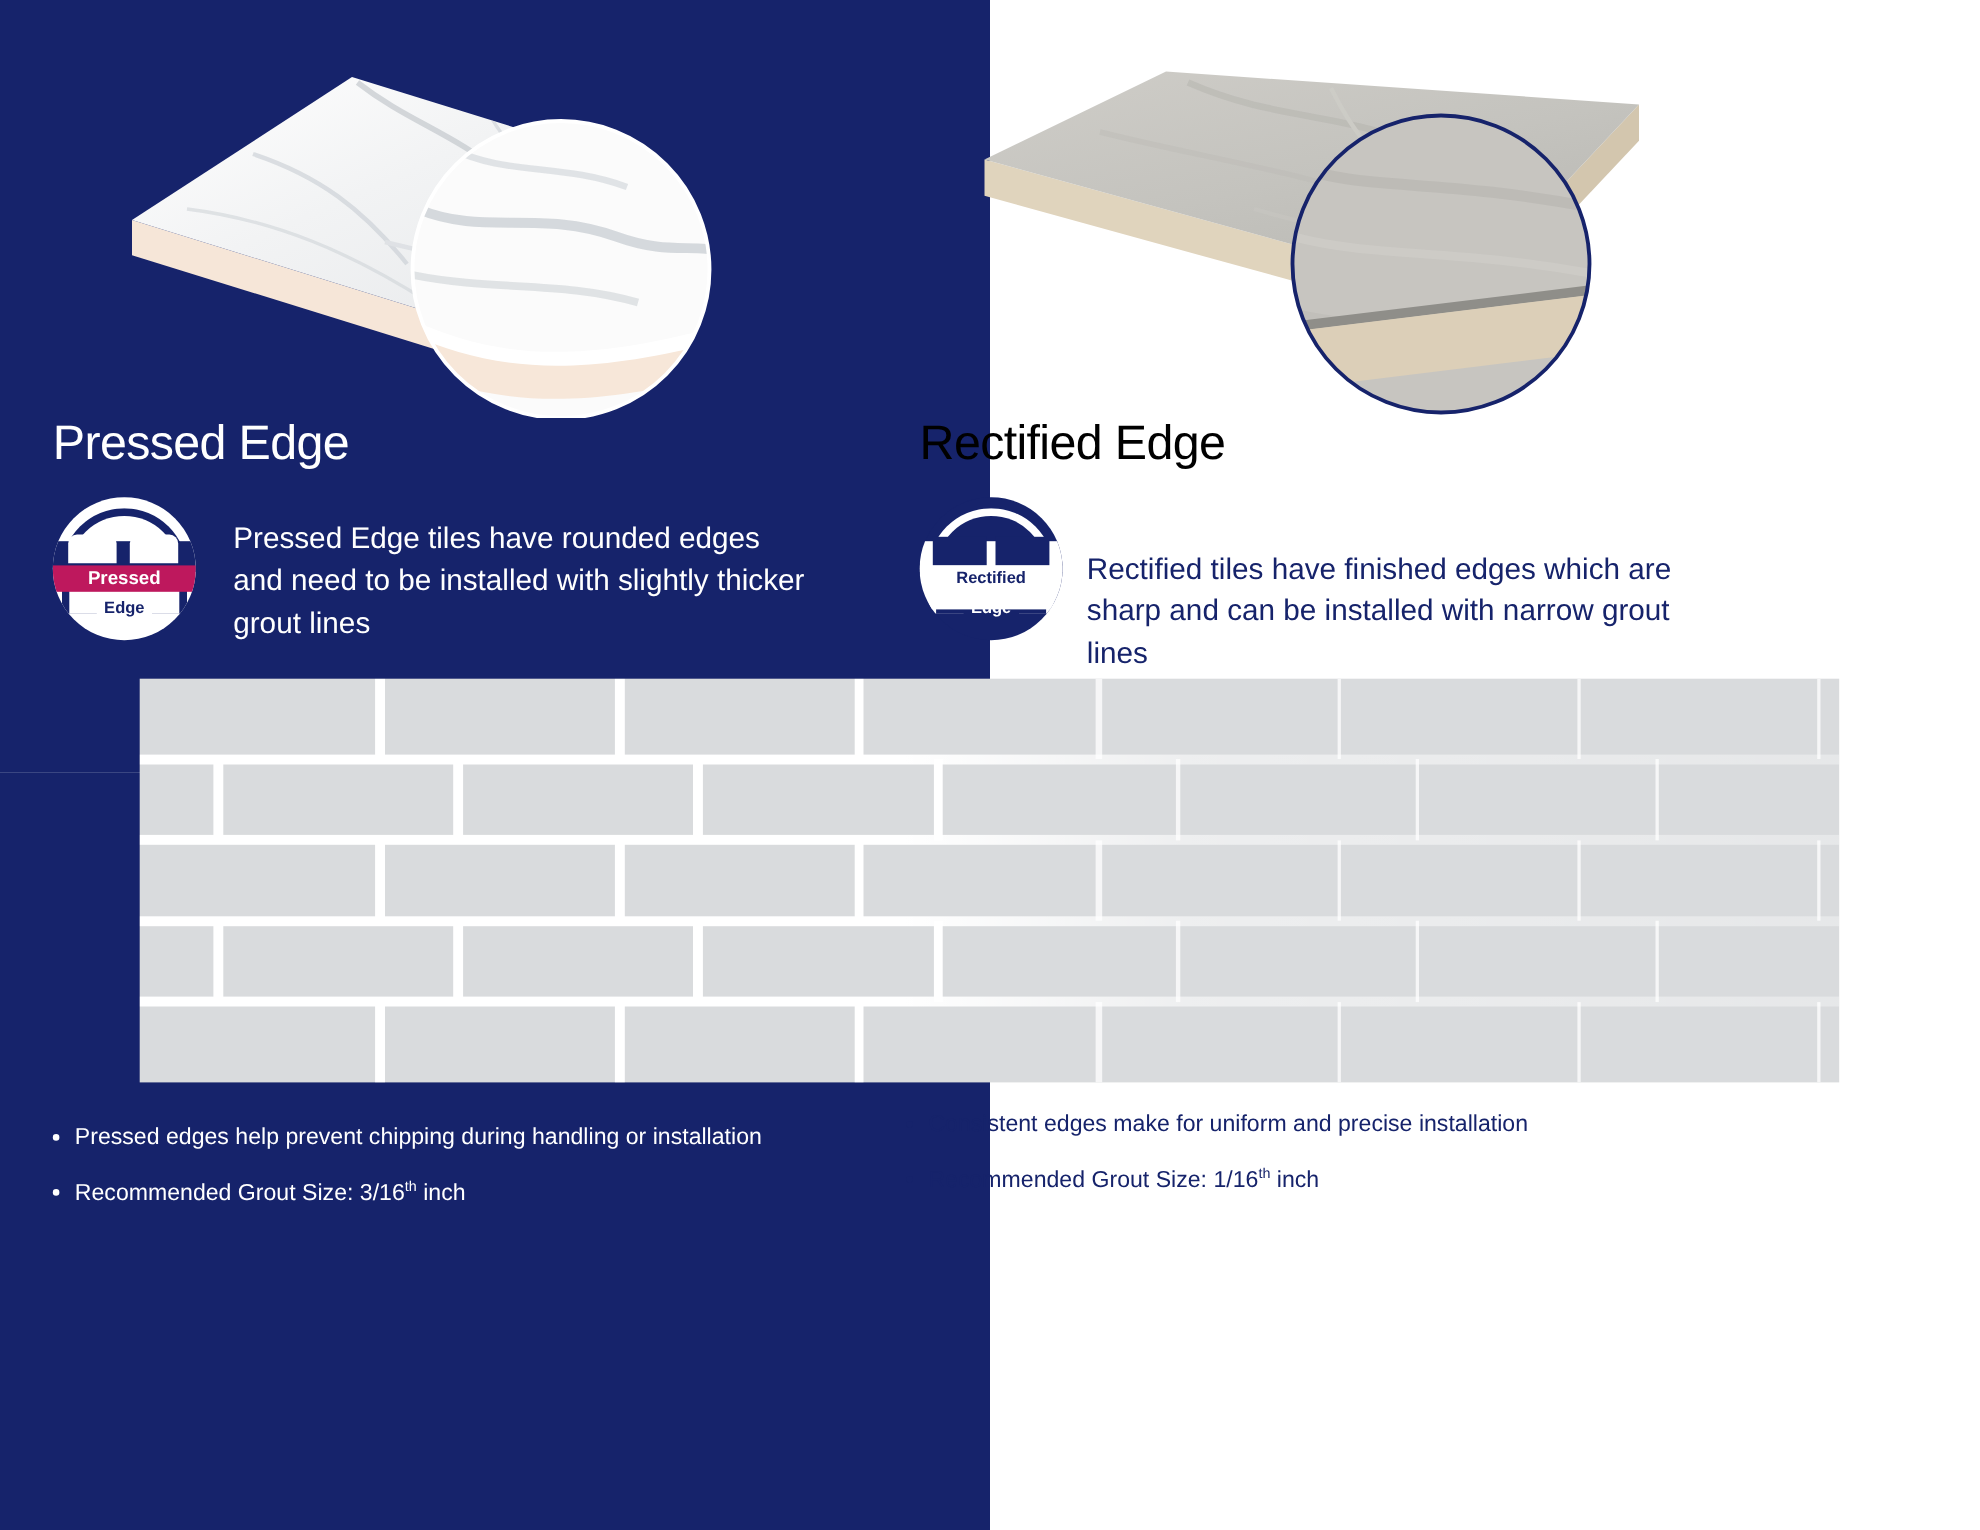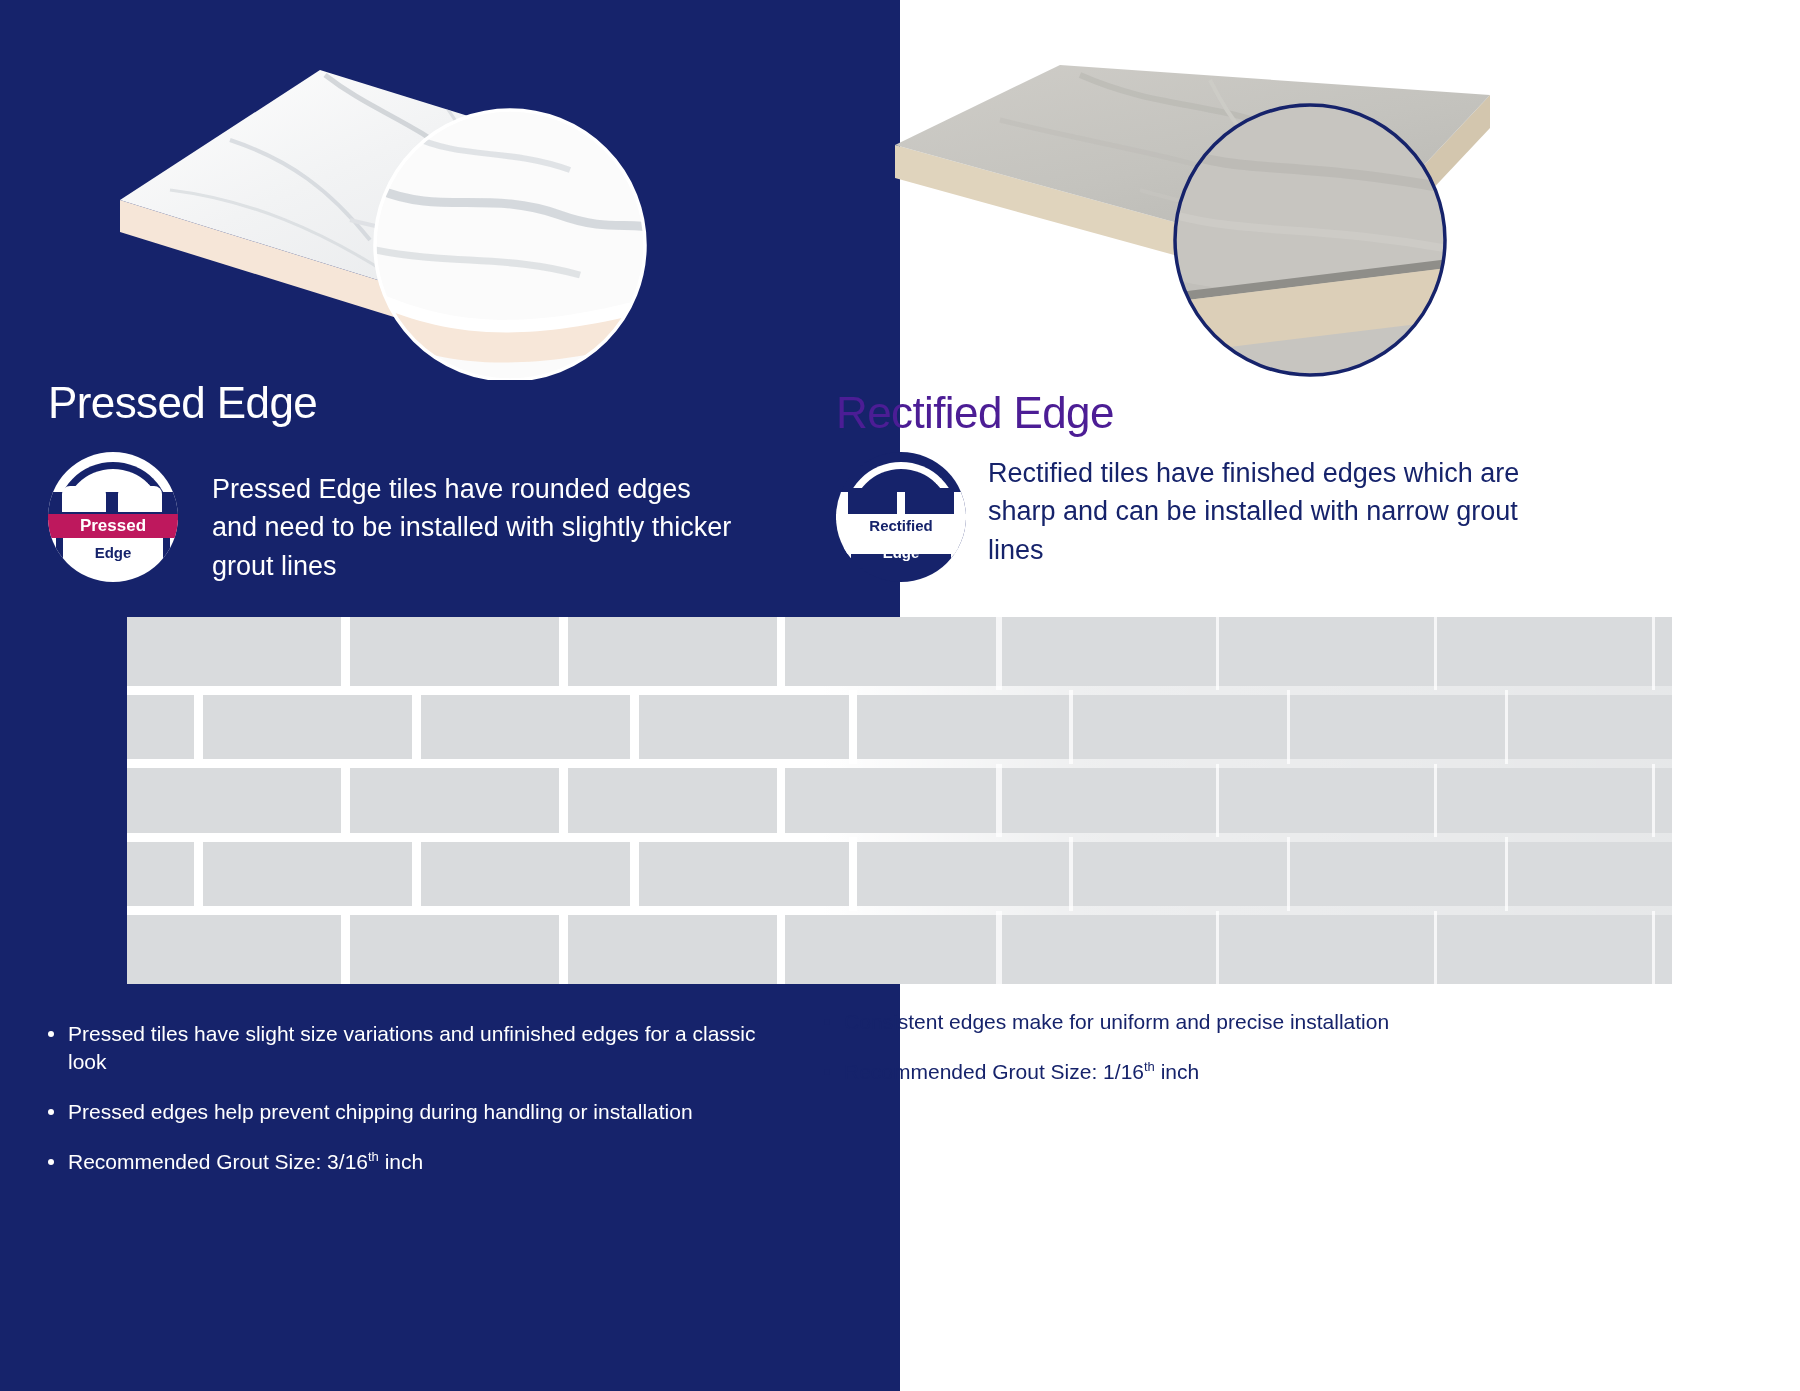--- a/index.html
+++ b/index.html
@@ -26,21 +26,21 @@
   .hero-right{left:880px;top:40px;width:620px;height:340px;}
 
   
   .heading{
     position:absolute;
     font-size:44px;
     font-weight:normal;
     letter-spacing:-0.6px;
   }
   .heading-left{left:48px;top:378px;color:#ffffff;}
-  .heading-right{left:836px;top:388px;color:#4c1d95;}
+  .heading-right{left:836px;top:378px;color:#000000;}
 
   
   .badge{
     position:absolute;
     width:130px;height:130px;
     border-radius:50%;
     overflow:hidden;
   }
   .badge-left{left:48px;top:452px;background:#ffffff;}
   .badge-right{left:836px;top:452px;background:#16236b;}
@@ -103,21 +103,21 @@
 
   
   .desc{
     position:absolute;
     font-size:27px;
     line-height:1.42;
     font-weight:400;
     margin-top:12px;
   }
   .desc-left{left:212px;top:458px;width:530px;color:#ffffff;}
-  .desc-right{left:988px;top:442px;width:540px;color:#16236b;}
+  .desc-right{left:988px;top:486px;width:540px;color:#16236b;}
 
   
   .wall{
     position:absolute;left:127px;top:617px;width:1545px;height:367px;
     background:#d9dbdd;
     overflow:hidden;
   }
 
   
   .bullets{position:absolute;font-size:21px;line-height:1.34;}
@@ -282,21 +282,20 @@
     <div style="position: absolute; top: 293.6px; height: 73.4px; left: 431.5px; width: 9px; background: rgb(255, 255, 255); opacity: 1;"></div>
     <div style="position: absolute; top: 293.6px; height: 73.4px; left: 649.78px; width: 8.44078px; background: rgb(255, 255, 255); opacity: 1;"></div>
     <div style="position: absolute; top: 293.6px; height: 73.4px; left: 869.473px; width: 5.05437px; background: rgb(255, 255, 255); opacity: 0.75;"></div>
     <div style="position: absolute; top: 293.6px; height: 73.4px; left: 1088.5px; width: 3px; background: rgb(255, 255, 255); opacity: 0.75;"></div>
     <div style="position: absolute; top: 293.6px; height: 73.4px; left: 1306.5px; width: 3px; background: rgb(255, 255, 255); opacity: 0.75;"></div>
     <div style="position: absolute; top: 293.6px; height: 73.4px; left: 1524.5px; width: 3px; background: rgb(255, 255, 255); opacity: 0.75;"></div>
   </div>
 
 <div class="bullets bullets-left">
   <ul id="bullets-left-list">
-      <li>Pressed tiles have slight size variations and unfinished edges for a classic look</li>
       <li>Pressed edges help prevent chipping during handling or installation</li>
       <li>Recommended Grout Size: 3/16<sup>th</sup> inch</li>
     </ul>
 </div>
 <div class="bullets bullets-right">
   <ul id="bullets-right-list">
       <li>Consistent edges make for uniform and precise installation</li>
       <li>Recommended Grout Size: 1/16<sup>th</sup> inch</li>
     </ul>
 </div>

